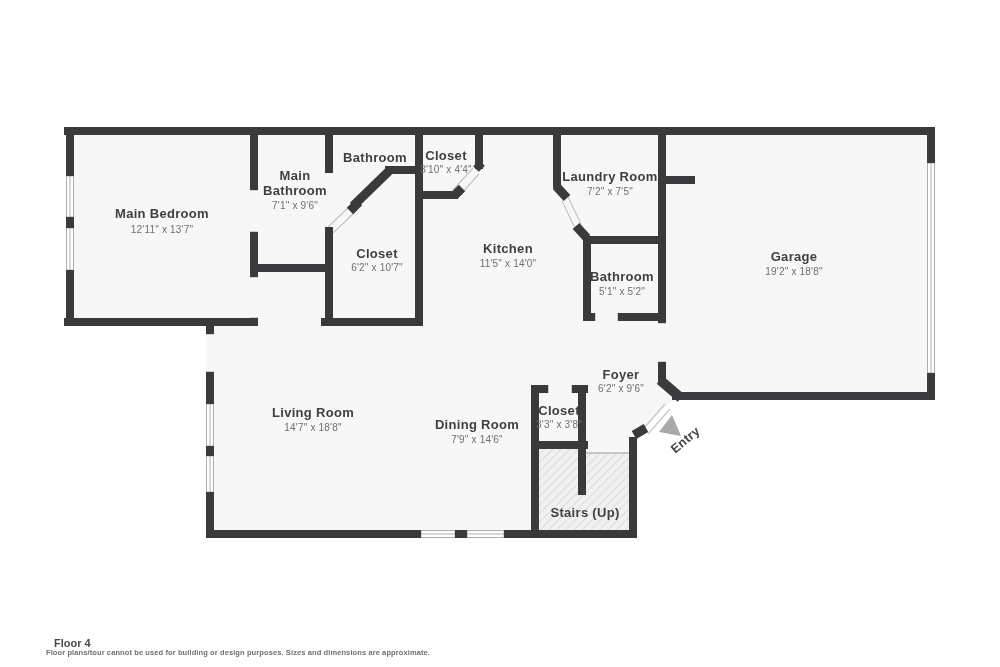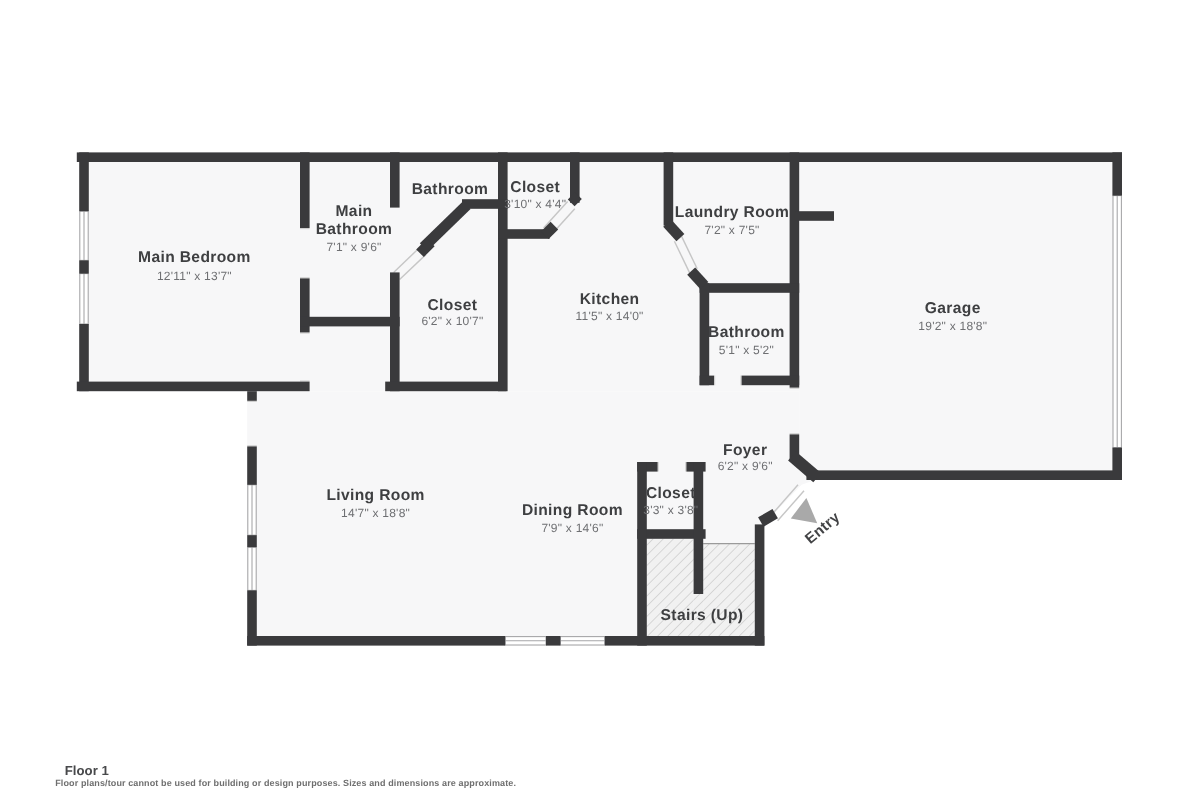--- a/index.html
+++ b/index.html
@@ -208,16 +208,16 @@
 
     <text class="room-name" x="585" y="517">Stairs (Up)</text>
   </g>
 
   <g>
     <polygon points="672,415 659,432 681,436" fill="#a9a9a9"></polygon>
     <text class="entry-label" transform="translate(688,443) rotate(-40)">Entry</text>
   </g>
 </svg>
 
-<div class="floor-label">Floor 1</div>
+<div class="floor-label">Floor 4</div>
 <div class="disclaimer">Floor plans/tour cannot be used for building or design purposes. Sizes and dimensions are approximate.</div>
 
 </div>
 
 </body></html>

